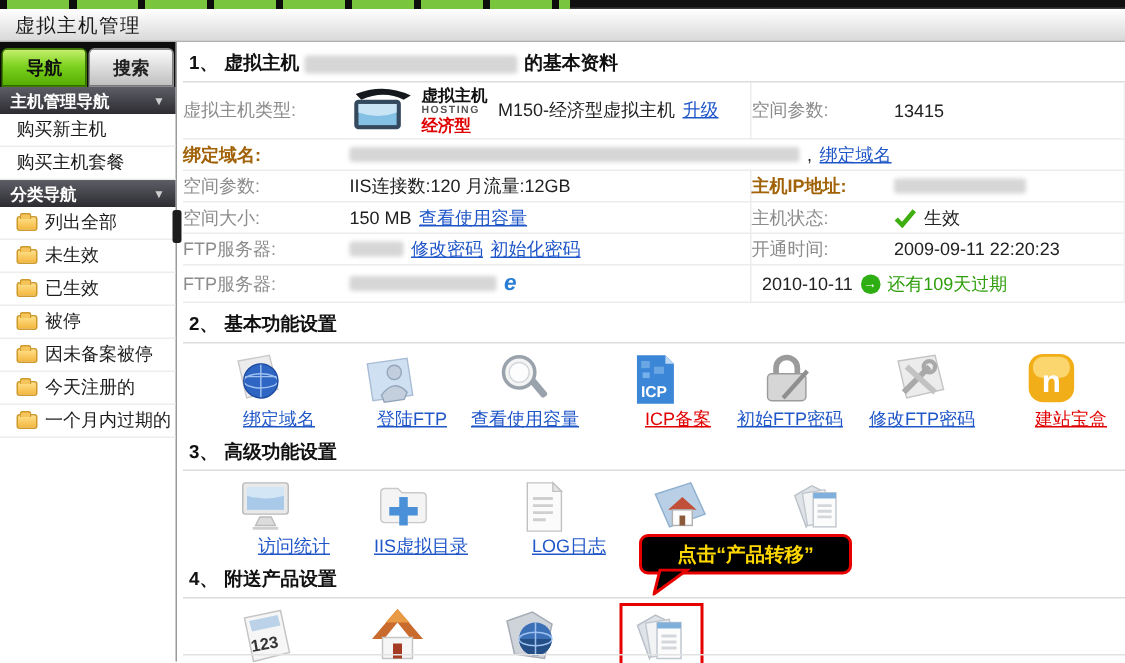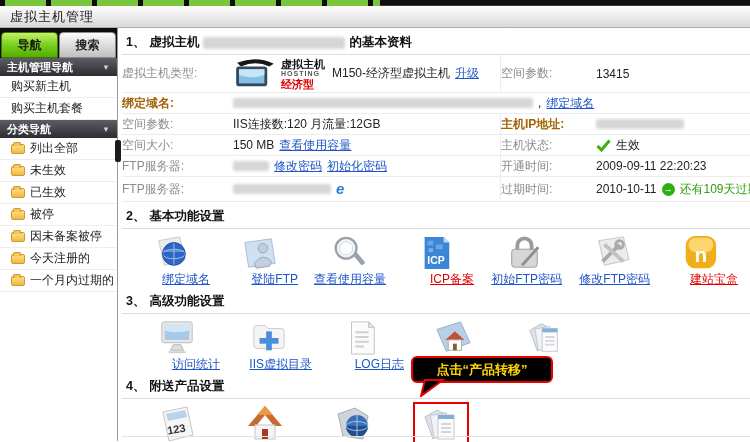--- a/index.html
+++ b/index.html
@@ -56,21 +56,21 @@
 
 .icon-row { display:flex; padding:6px 0 3px 12px; }
 .icon-cell { text-align:right; position:relative; cursor:pointer; }
 .row-basic .icon-cell { width:76px; margin-right:12px; }
 .row-adv .icon-cell { width:86px; margin-right:6px; }
 .row-bonus .icon-cell { width:86px; margin-right:2px; }
 .icon-cell svg.ic { display:block; margin:0 auto; }
 .icon-cell a { font-size:12px; }
 
 .red-frame { position:absolute; left:50%; transform:translateX(-50%); top:-3px; width:56px; height:58px; border:2px solid #e60000; pointer-events:none; }
-.callout { position:absolute; left:13px; top:-49px; width:142px; height:27px; background:#000; border:2px solid #e80000; border-radius:6px; color:#ffd800; font-weight:bold; font-size:13px; display:flex; align-items:center; justify-content:center; z-index:30; white-space:nowrap; }
+.callout { position:absolute; left:28px; top:-49px; width:142px; height:27px; background:#000; border:2px solid #e80000; border-radius:6px; color:#ffd800; font-weight:bold; font-size:13px; display:flex; align-items:center; justify-content:center; z-index:30; white-space:nowrap; }
 .callout-tail { position:absolute; left:7px; bottom:-16px; }
 .footer-line { position:absolute; left:122px; right:0; bottom:5px; border-top:1px solid #e2e2e2; }
 </style>
 </head>
 <body>
 
 <div class="top-strip">
   <div class="segs"></div>
   <div class="rest"></div>
 </div>
@@ -225,21 +225,20 @@
       </div>
 
       <div class="cell" style="min-height:25px;">
         <span class="lab">FTP服务器:</span>
         <span class="val">
             <span class="blur" style="width:98px;"></span>
           <span class="ie-e">e</span>
           </span>
       </div>
       <div class="cell rt" style="min-height:25px;">
-        <span class="lab">过期时间:</span>
         <span class="val">
             <span>2010-10-11</span>
           <span class="go-circle">→</span>
           <span class="green-txt">还有109天过期</span>
           </span>
       </div>
     </div>
 
     <div class="sec-heading" style="margin-top:4px;">
       <span>2、</span>

